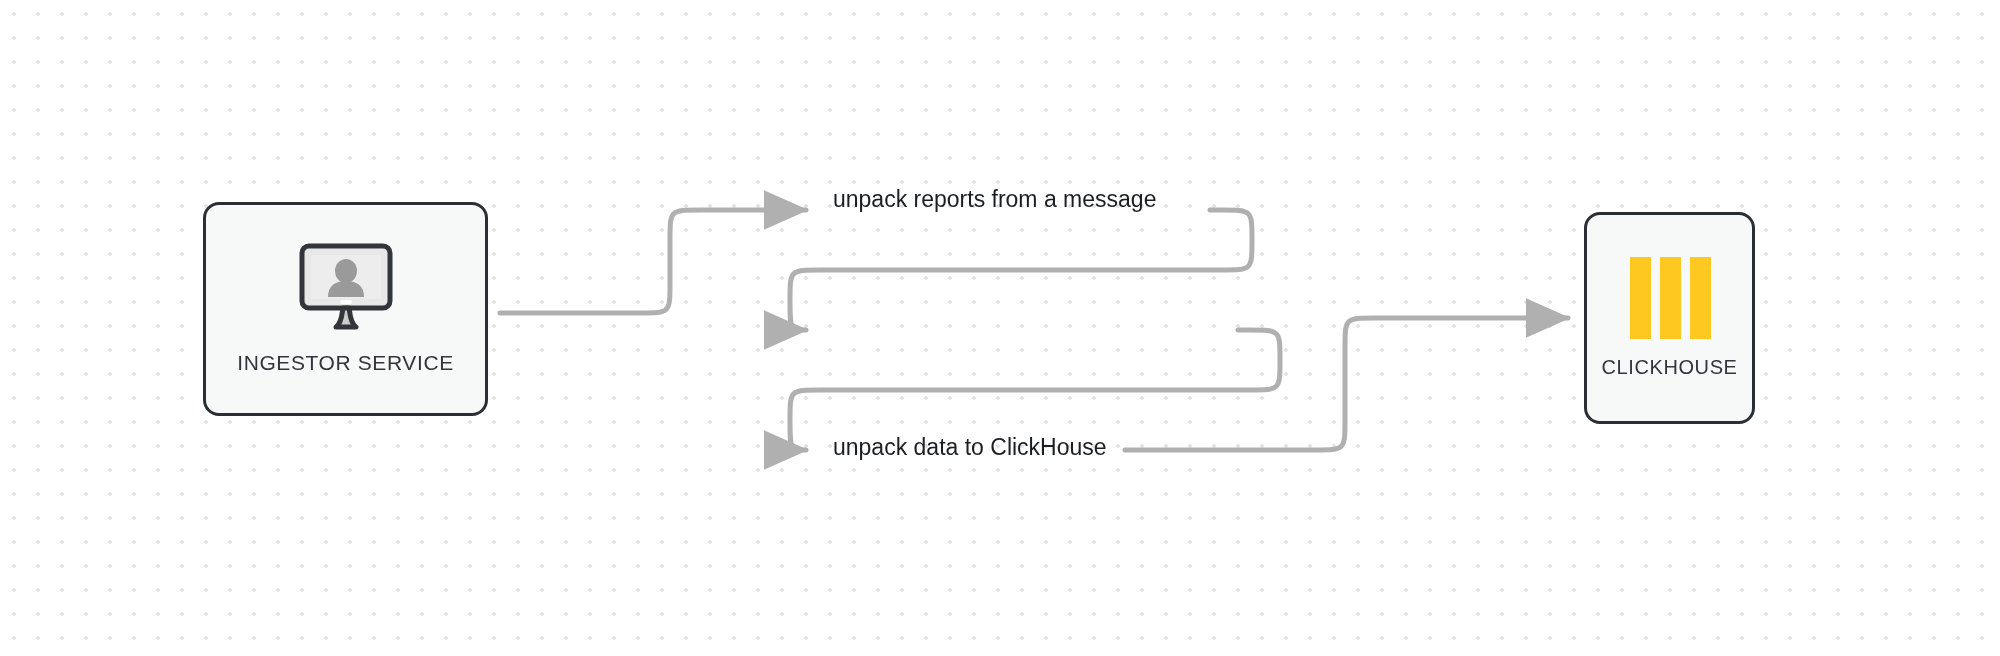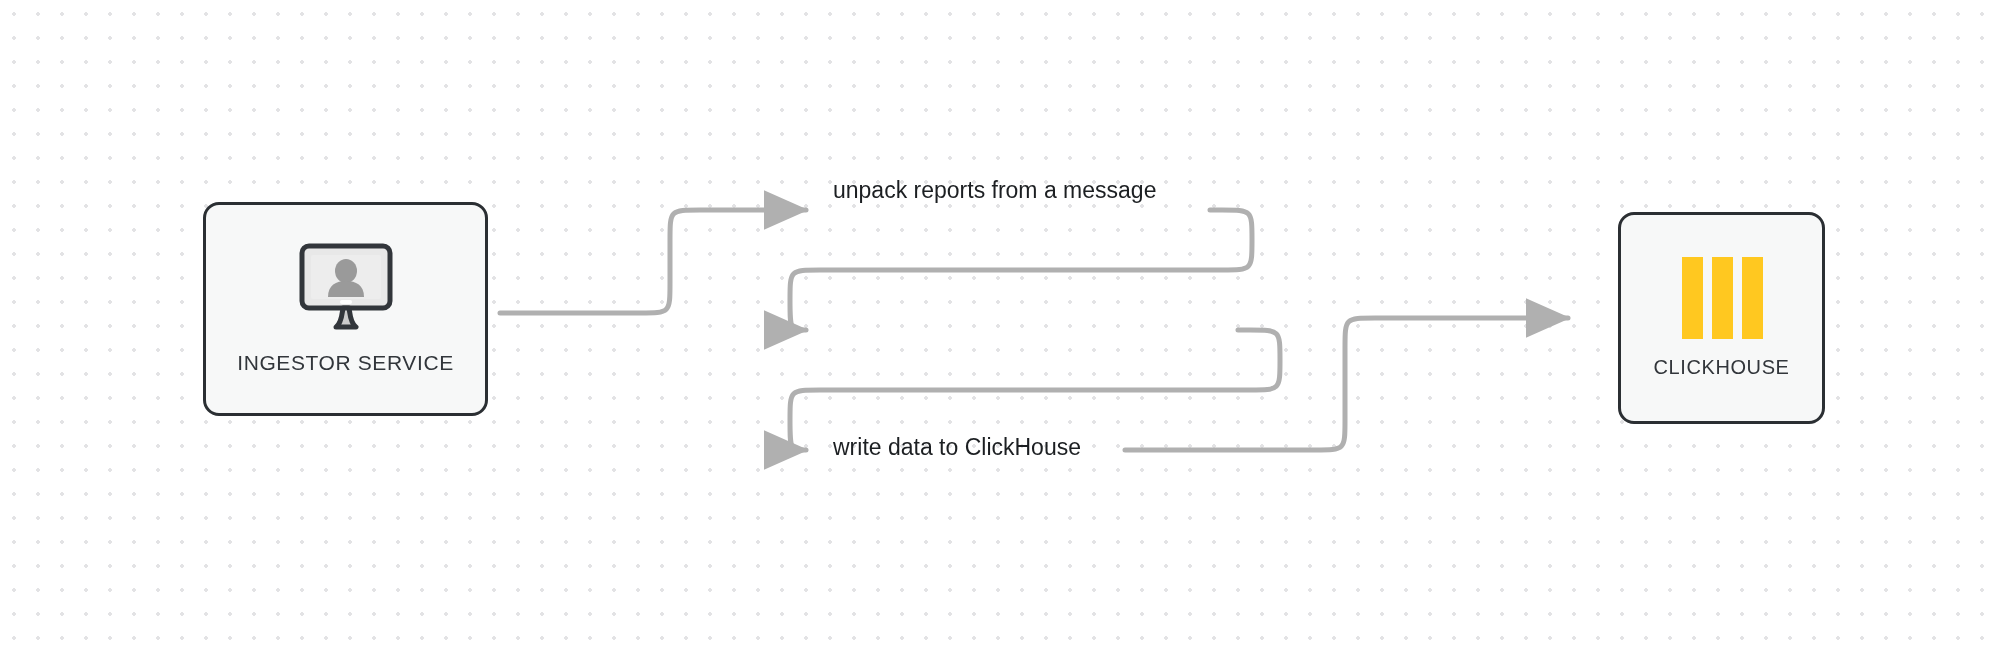--- a/index.html
+++ b/index.html
@@ -37,23 +37,23 @@
     align-items: center;
     justify-content: center;
   }
   #node-ingestor {
     left: 203px;
     top: 202px;
     width: 285px;
     height: 214px;
   }
   #node-clickhouse {
-    left: 1618px;
+    left: 1584px;
     top: 212px;
-    width: 207px;
+    width: 171px;
     height: 212px;
   }
   .node-label {
     font-size: 21px;
     letter-spacing: 0.6px;
     color: #32363b;
     text-align: center;
     white-space: nowrap;
   }
   #node-ingestor .node-label { margin-top: 20px; }
@@ -62,21 +62,21 @@
   .monitor-icon { display: block; }
   .ch-logo { display: block; }
 
   .edge-label {
     position: absolute;
     font-size: 23px;
     color: #1c1f22;
     white-space: nowrap;
     line-height: 1;
   }
-  #edge-label-0 { left: 833px; top: 179px; }
+  #edge-label-0 { left: 833px; top: 188px; }
   #edge-label-1 { left: 833px; top: 316px; }
   #edge-label-2 { left: 833px; top: 436px; }
 </style>
 </head>
 <body>
 
 <div id="canvas">
 
   <svg id="edge-layer" viewBox="0 0 2000 656" xmlns="http://www.w3.org/2000/svg">
     <defs>
@@ -124,15 +124,15 @@
       <svg class="ch-logo" width="92" height="82" viewBox="0 0 92 82" xmlns="http://www.w3.org/2000/svg">
         <rect x="6" y="0" width="21" height="82" fill="#FFC820"></rect>
         <rect x="36" y="0" width="21" height="82" fill="#FFC820"></rect>
         <rect x="66" y="0" width="21" height="82" fill="#FFC820"></rect>
       </svg>
     </span>
     <span class="node-label">CLICKHOUSE</span>
   </div>
 
   <div class="edge-label" id="edge-label-0">unpack reports from a message</div>
-  <div class="edge-label" id="edge-label-2">write data to ClickHouse</div>
+  <div class="edge-label" id="edge-label-2">unpack data to ClickHouse</div>
 
 </div>
 
 </body></html>

